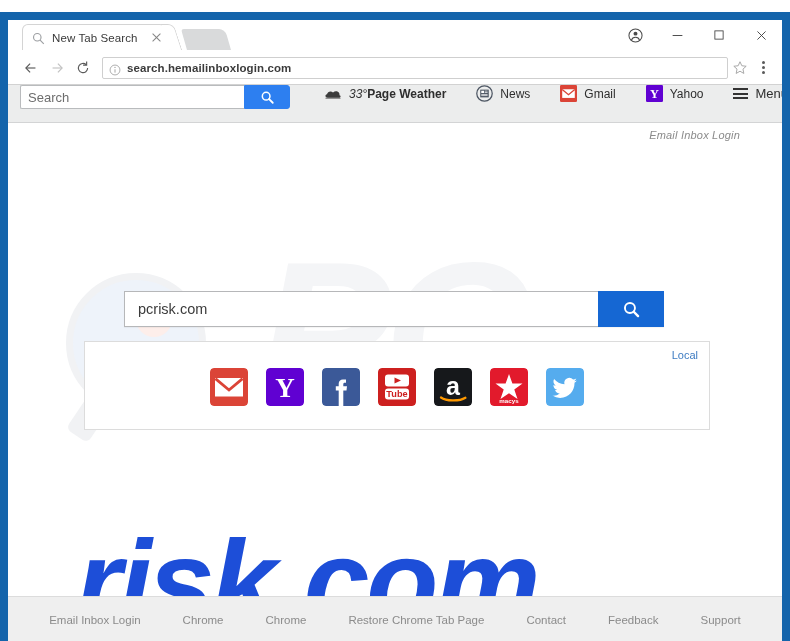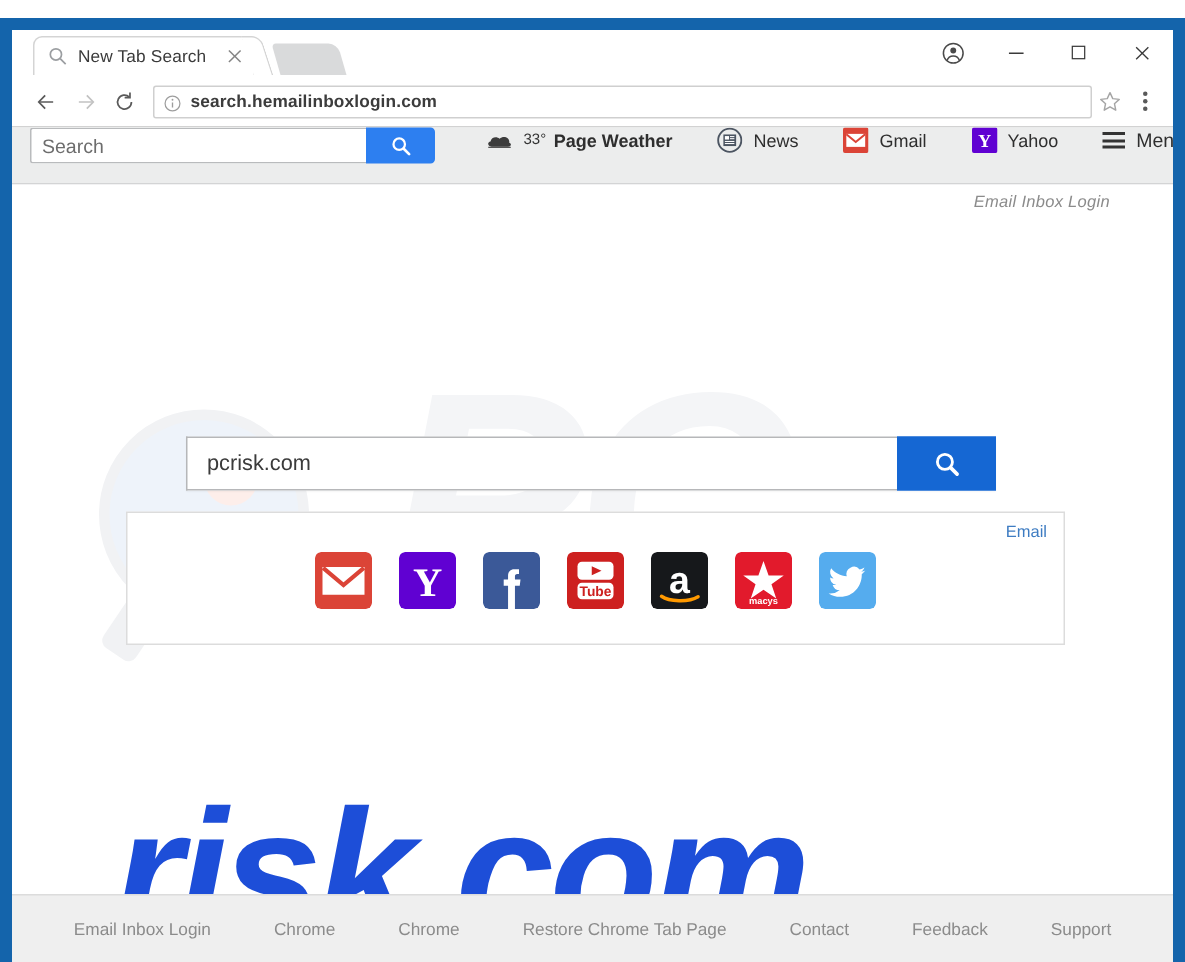--- a/index.html
+++ b/index.html
@@ -222,21 +222,21 @@
   .tb-item {
     display: flex;
     align-items: center;
     font-size: 12px;
     color: #2e2e2e;
     cursor: pointer;
     white-space: nowrap;
     margin-right: 30px;
   }
   .tb-item .tb-ico { margin-right: 7px; display: flex; align-items: center; flex: 0 0 auto;}
-  .tb-deg { font-size: 10px; margin-right: 5px; color:#333;}
+  .tb-deg { font-size: 12px; color:#333;font-style:italic;}
   .tb-strong { font-weight: bold; }
   #tb-menu { margin-left: auto; margin-right: 4px; font-size: 13px; }
   #tb-menu .burger { display:flex; flex-direction:column; gap:2.5px; margin-right:7px;}
   #tb-menu .burger i { display:block; width:15px; height:2px; background:#333;}
 
   
   #page {
     position: relative;
     height: 520px;
     background: #ffffff;
@@ -570,21 +570,21 @@
         <input id="main-search-input" type="text" value="pcrisk.com" style="">
         <div id="main-search-btn">
           <svg viewBox="0 0 22 22" width="19" height="19">
             <circle cx="9.2" cy="9.2" r="5.8" fill="none" stroke="#ffffff" stroke-width="2.2"></circle>
             <line x1="13.6" y1="13.6" x2="18.6" y2="18.6" stroke="#ffffff" stroke-width="2.8" stroke-linecap="round"></line>
           </svg>
         </div>
       </div>
 
       <div id="shortcuts-panel">
-        <div id="hide-link">Email</div>
+        <div id="hide-link">Local</div>
 
         <div id="shortcut-row">
 
           <div class="shortcut">
             <svg viewBox="0 0 38 38" width="38" height="38">
               <rect x="0" y="0" width="38" height="38" rx="4" fill="#DB4437"></rect>
               <rect x="5" y="10" width="28" height="18.5" fill="#ffffff"></rect>
               <polyline points="5.4,10.6 19,22 32.6,10.6" fill="none" stroke="#DB4437" stroke-width="2.8"></polyline>
             </svg>
           </div>

